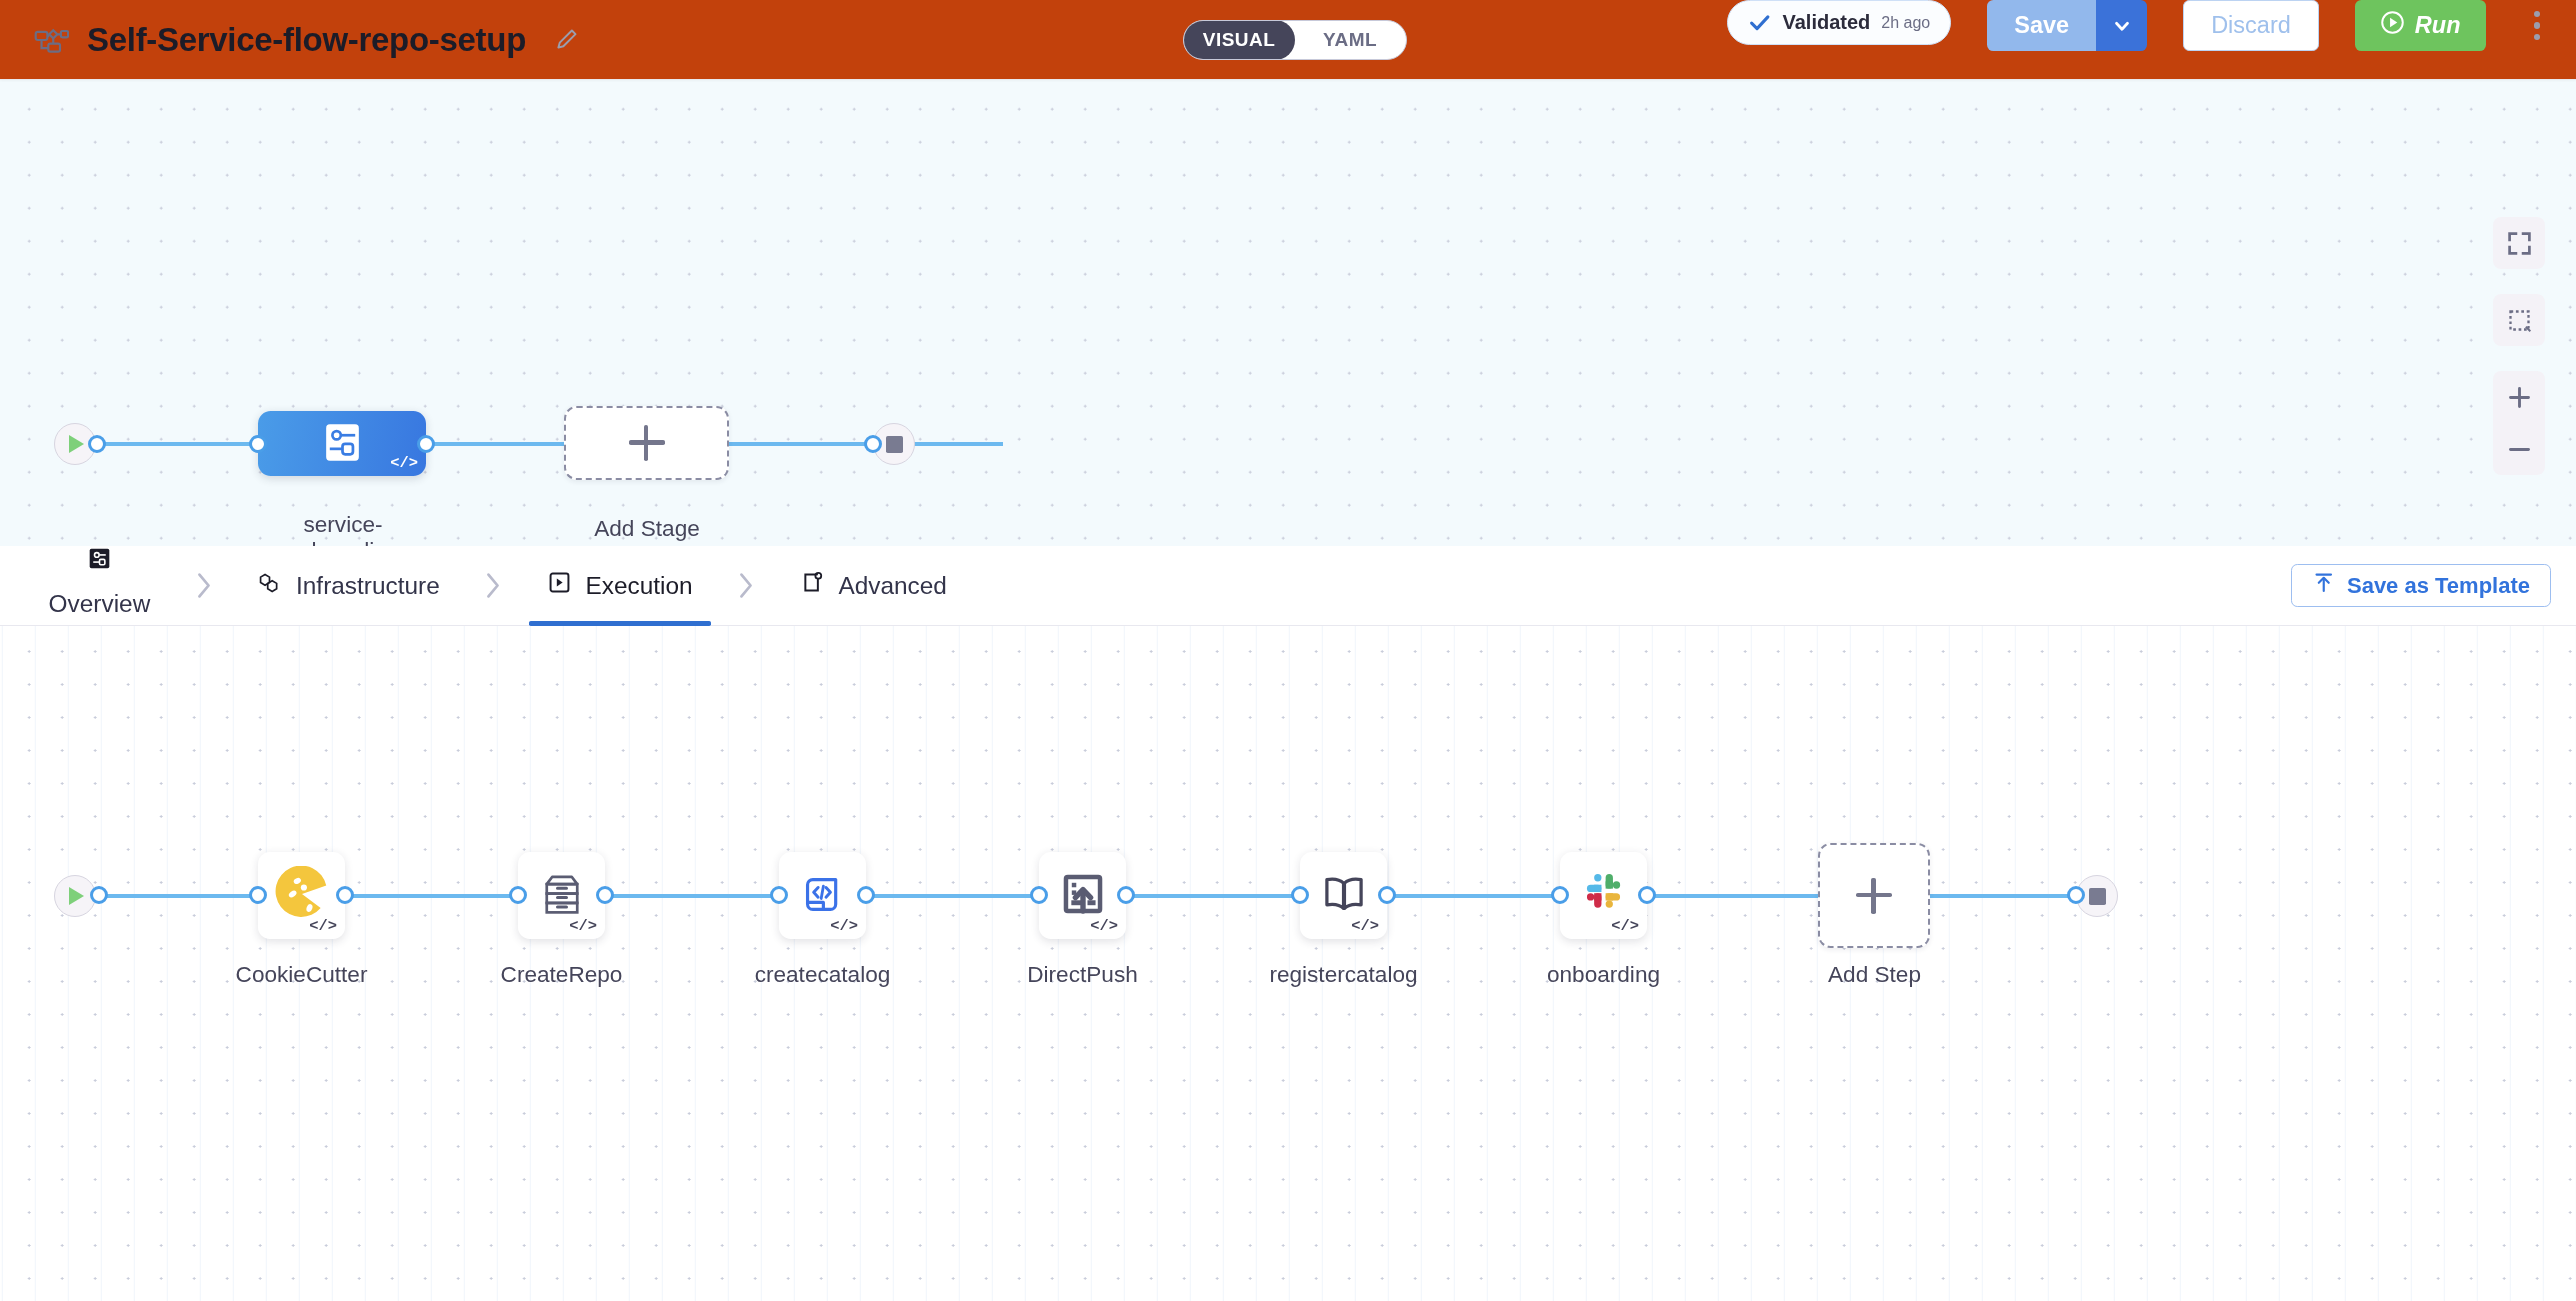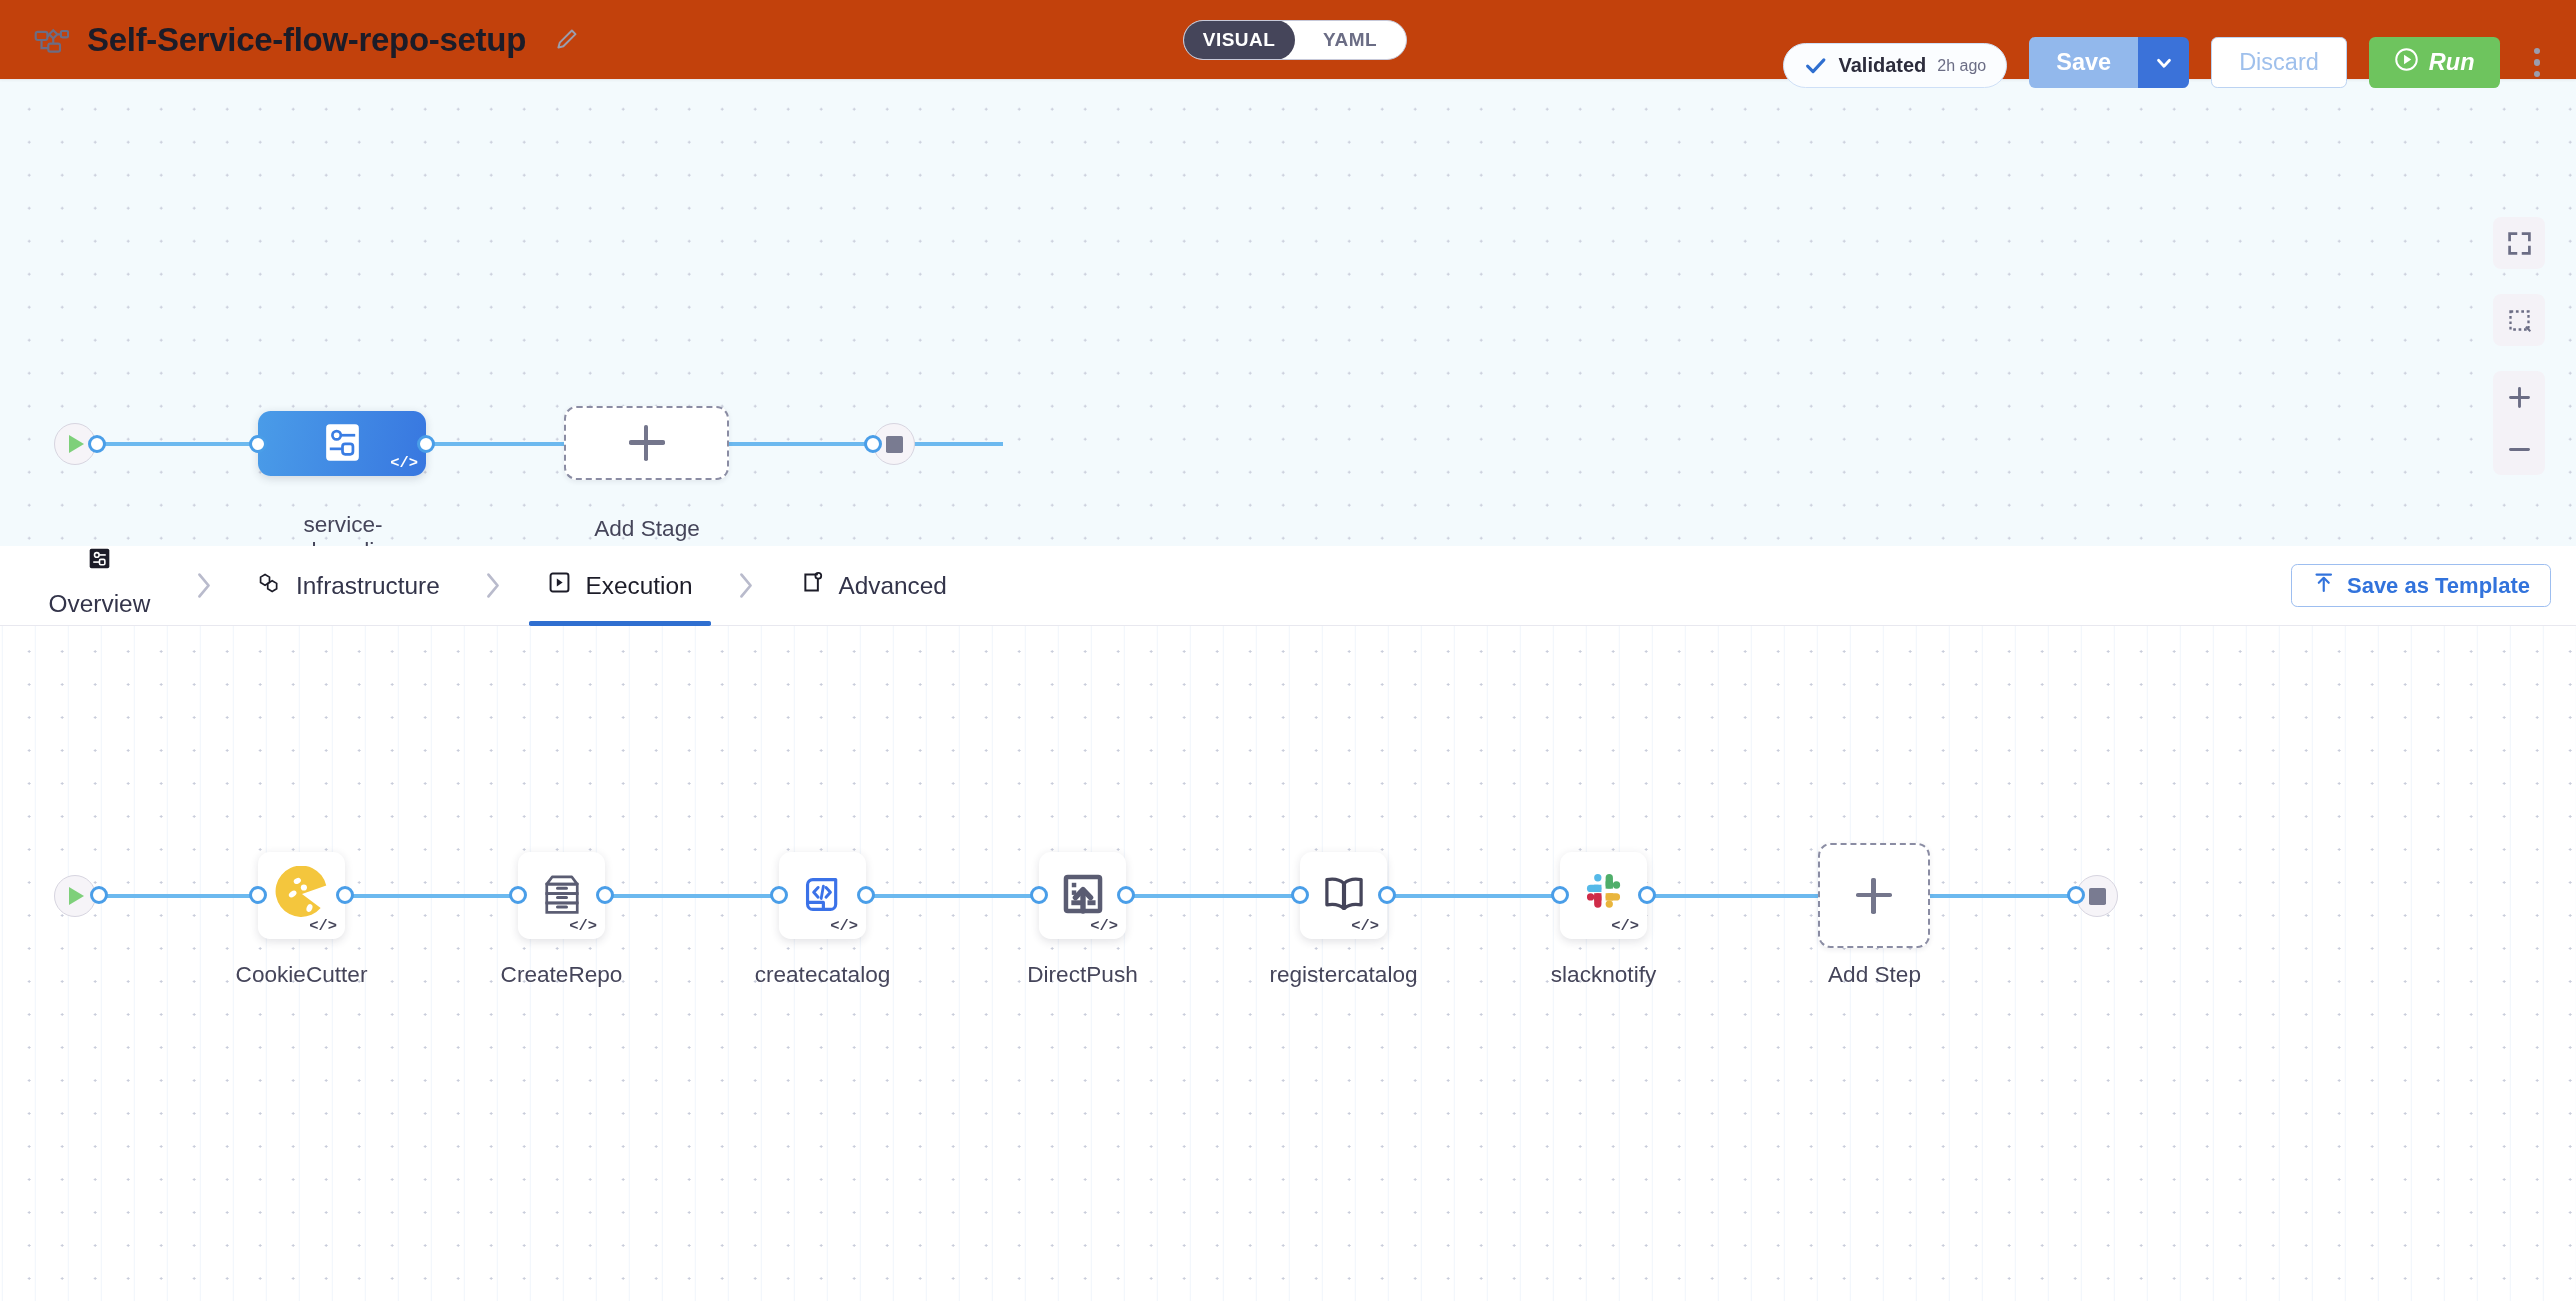--- a/index.html
+++ b/index.html
@@ -40,21 +40,21 @@
     font-size: 19px; font-weight: bold; letter-spacing: 0.5px; cursor: pointer;
     color: #6b6d85;
   }
   .mode-seg.active {
     background: #45455a; color: #ffffff; border-radius: 20px;
     margin: -0.9px; height: calc(100% + 1.8px);
   }
 
   .hdr-right {
     position: absolute; right: 23.5px; top: 0; height: 88px;
-    display: flex; align-items: flex-end; gap: 22px;
+    display: flex; align-items: flex-start; gap: 36px;
   }
   .validated-pill {
     height: 45px; display: flex; align-items: center; gap: 11px;
     padding: 0 20px; border: 0.9px solid #cfe0f7; border-radius: 22.6px;
     background: #fbfdff;
   }
   .check-icon { width: 23.5px; height: 23.5px; }
   .validated-label { font-size: 20px; font-weight: bold; color: #2c2c3c; }
   .validated-time { font-size: 16px; color: #6b6d85; }
 
@@ -535,21 +535,21 @@
             <rect x="19" y="28.5" width="8.6" height="17" rx="4.3" fill="#cf2c48"></rect>
             <rect x="10.5" y="28.5" width="8.6" height="8.6" rx="4.3" fill="#cf2c48"></rect>
             <rect x="19" y="28.5" width="8.6" height="8.6" fill="#cf2c48"></rect>
           </svg>
         </span>
         <span class="code-badge dark">&lt;/&gt;</span>
       </div>
     </div>
     <div class="port" style="left:1551px; top:260px;"></div>
     <div class="port" style="left:1638px; top:260px;"></div>
-    <div class="node-label" style="left:1504px; top:336px; width:199px;">slacknotify</div>
+    <div class="node-label" style="left:1504px; top:336px; width:199px;">onboarding</div>
 
     <div class="node-abs" style="left:1818px; top:217px;">
       <div class="dashed-node" style="width:112px; height:105px;">
         <div class="plus-glyph"></div>
       </div>
     </div>
     <div class="node-label" style="left:1802px; top:336px; width:145px;">Add Step</div>
 
     <div class="node-abs" style="left:2076px; top:249px;">
       <div class="terminal">

